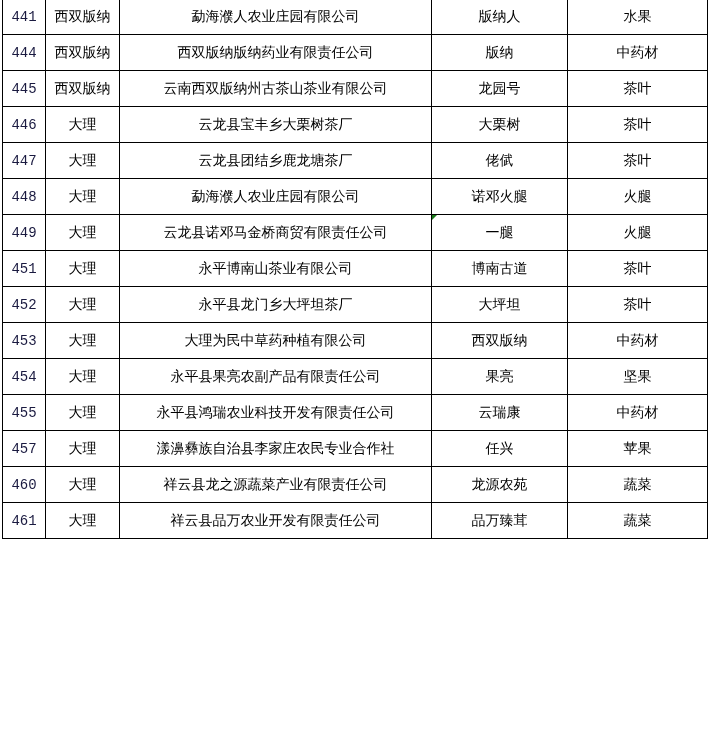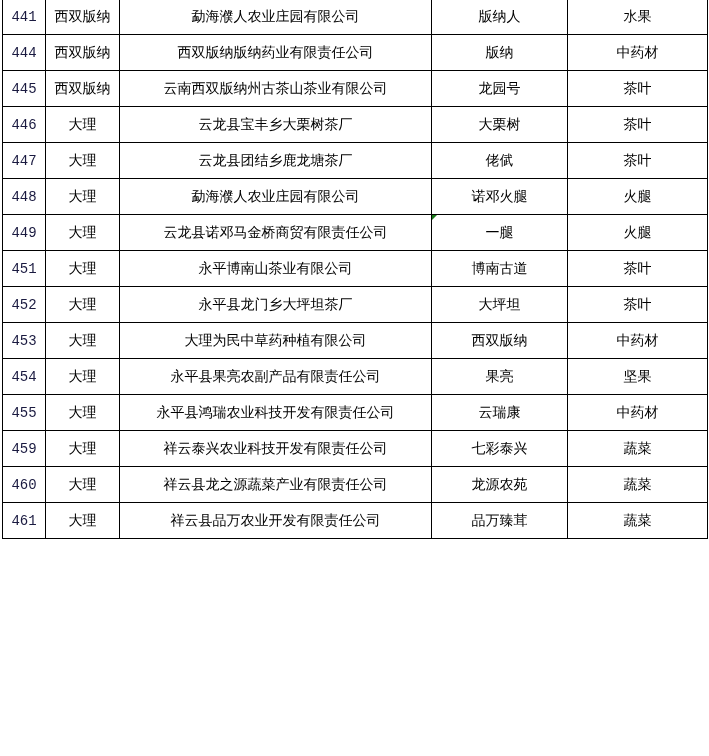--- a/index.html
+++ b/index.html
@@ -144,25 +144,25 @@
       <td>坚果</td>
     </tr>
     <tr>
       <td class="col-no">455</td>
       <td>大理</td>
       <td class="col-company">永平县鸿瑞农业科技开发有限责任公司</td>
       <td>云瑞康</td>
       <td>中药材</td>
     </tr>
     <tr>
-      <td class="col-no">459</td>
+      <td class="col-no">457</td>
       <td>大理</td>
-      <td class="col-company">祥云泰兴农业科技开发有限责任公司</td>
-      <td>七彩泰兴</td>
-      <td>蔬菜</td>
+      <td class="col-company">漾濞彝族自治县李家庄农民专业合作社</td>
+      <td>任兴</td>
+      <td>苹果</td>
     </tr>
     <tr>
       <td class="col-no">460</td>
       <td>大理</td>
       <td class="col-company">祥云县龙之源蔬菜产业有限责任公司</td>
       <td>龙源农苑</td>
       <td>蔬菜</td>
     </tr>
     <tr>
       <td class="col-no">461</td>

